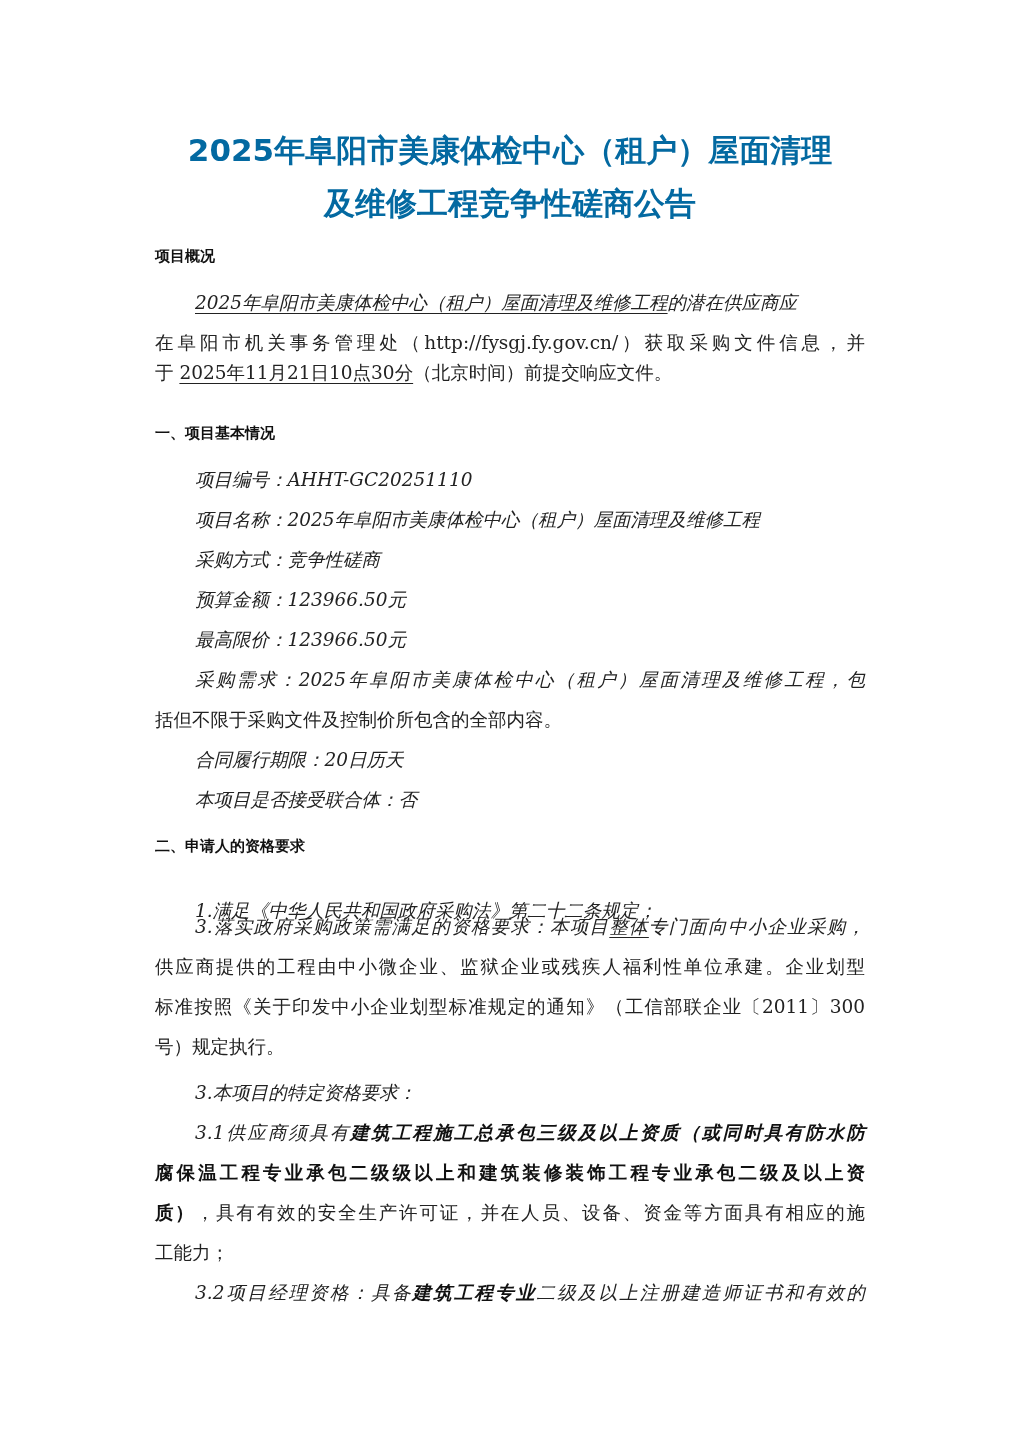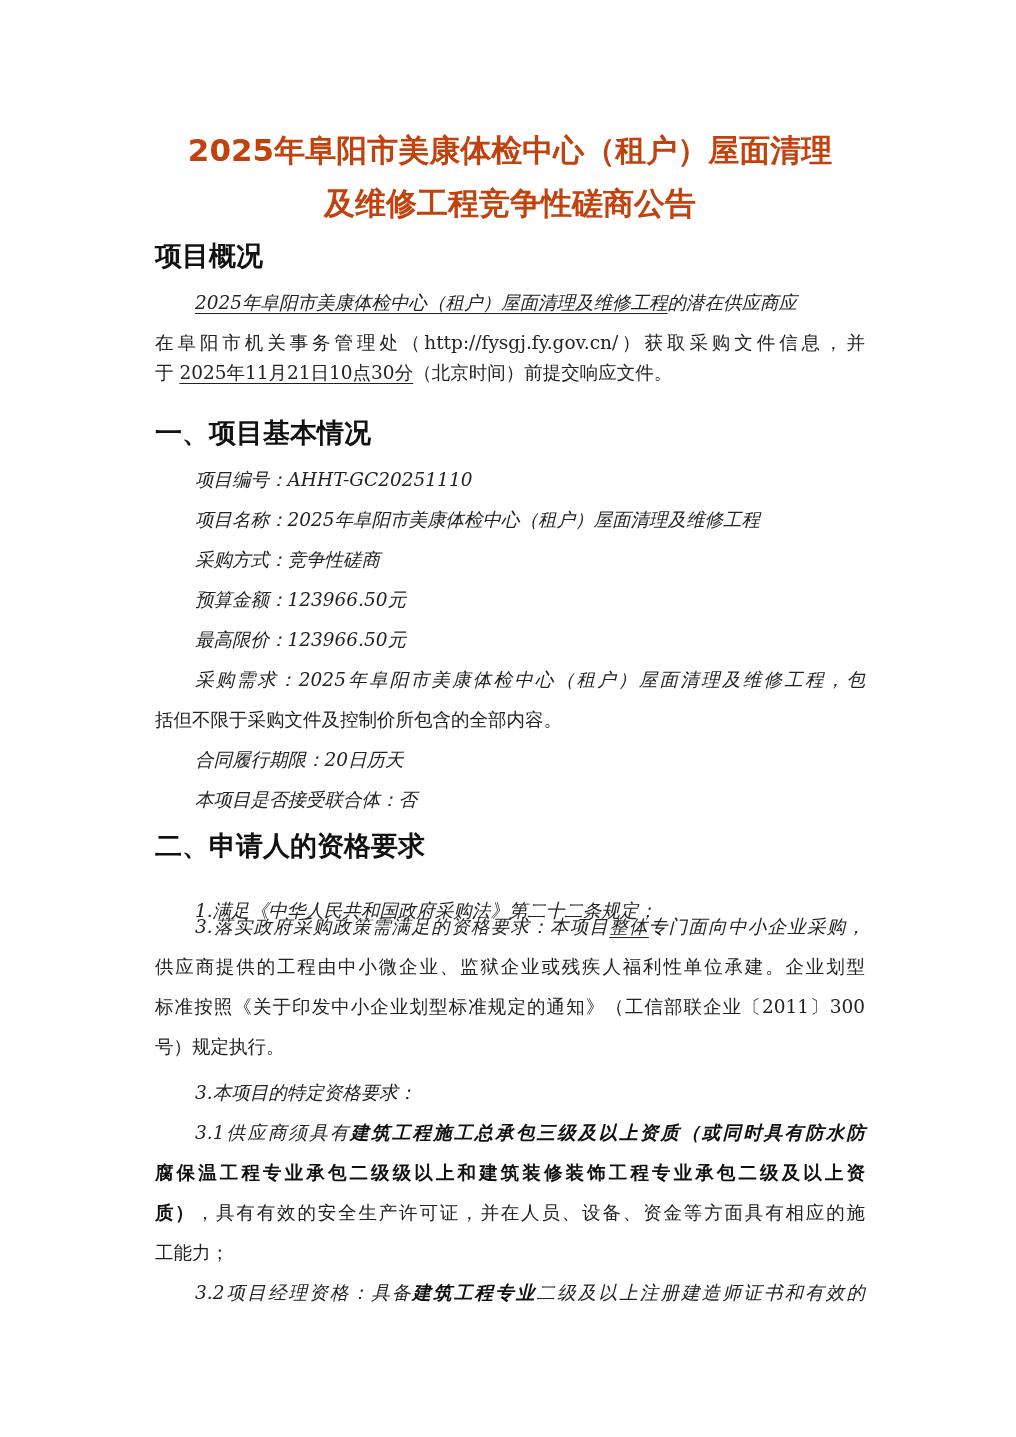--- a/index.html
+++ b/index.html
@@ -24,29 +24,29 @@
   .title {
     position: absolute;
     left: 0;
     width: 710px;
     text-align: center;
     font-family: "DejaVu Sans", "Liberation Sans", sans-serif;
     font-weight: bold;
     font-size: 31px;
     letter-spacing: 0px;
     line-height: 40px;
-    color: #c2410c;
+    color: #0369a1;
     white-space: nowrap;
   }
   .h {
     position: absolute;
     left: 0;
     font-family: "DejaVu Sans", "Liberation Sans", sans-serif;
     font-weight: bold;
-    font-size: 27px;
+    font-size: 15px;
     line-height: 28px;
     color: #111;
     white-space: nowrap;
   }
   .line {
     position: absolute;
     left: 0;
     width: 710px;
     font-size: 18.5px;
     line-height: 26px;

